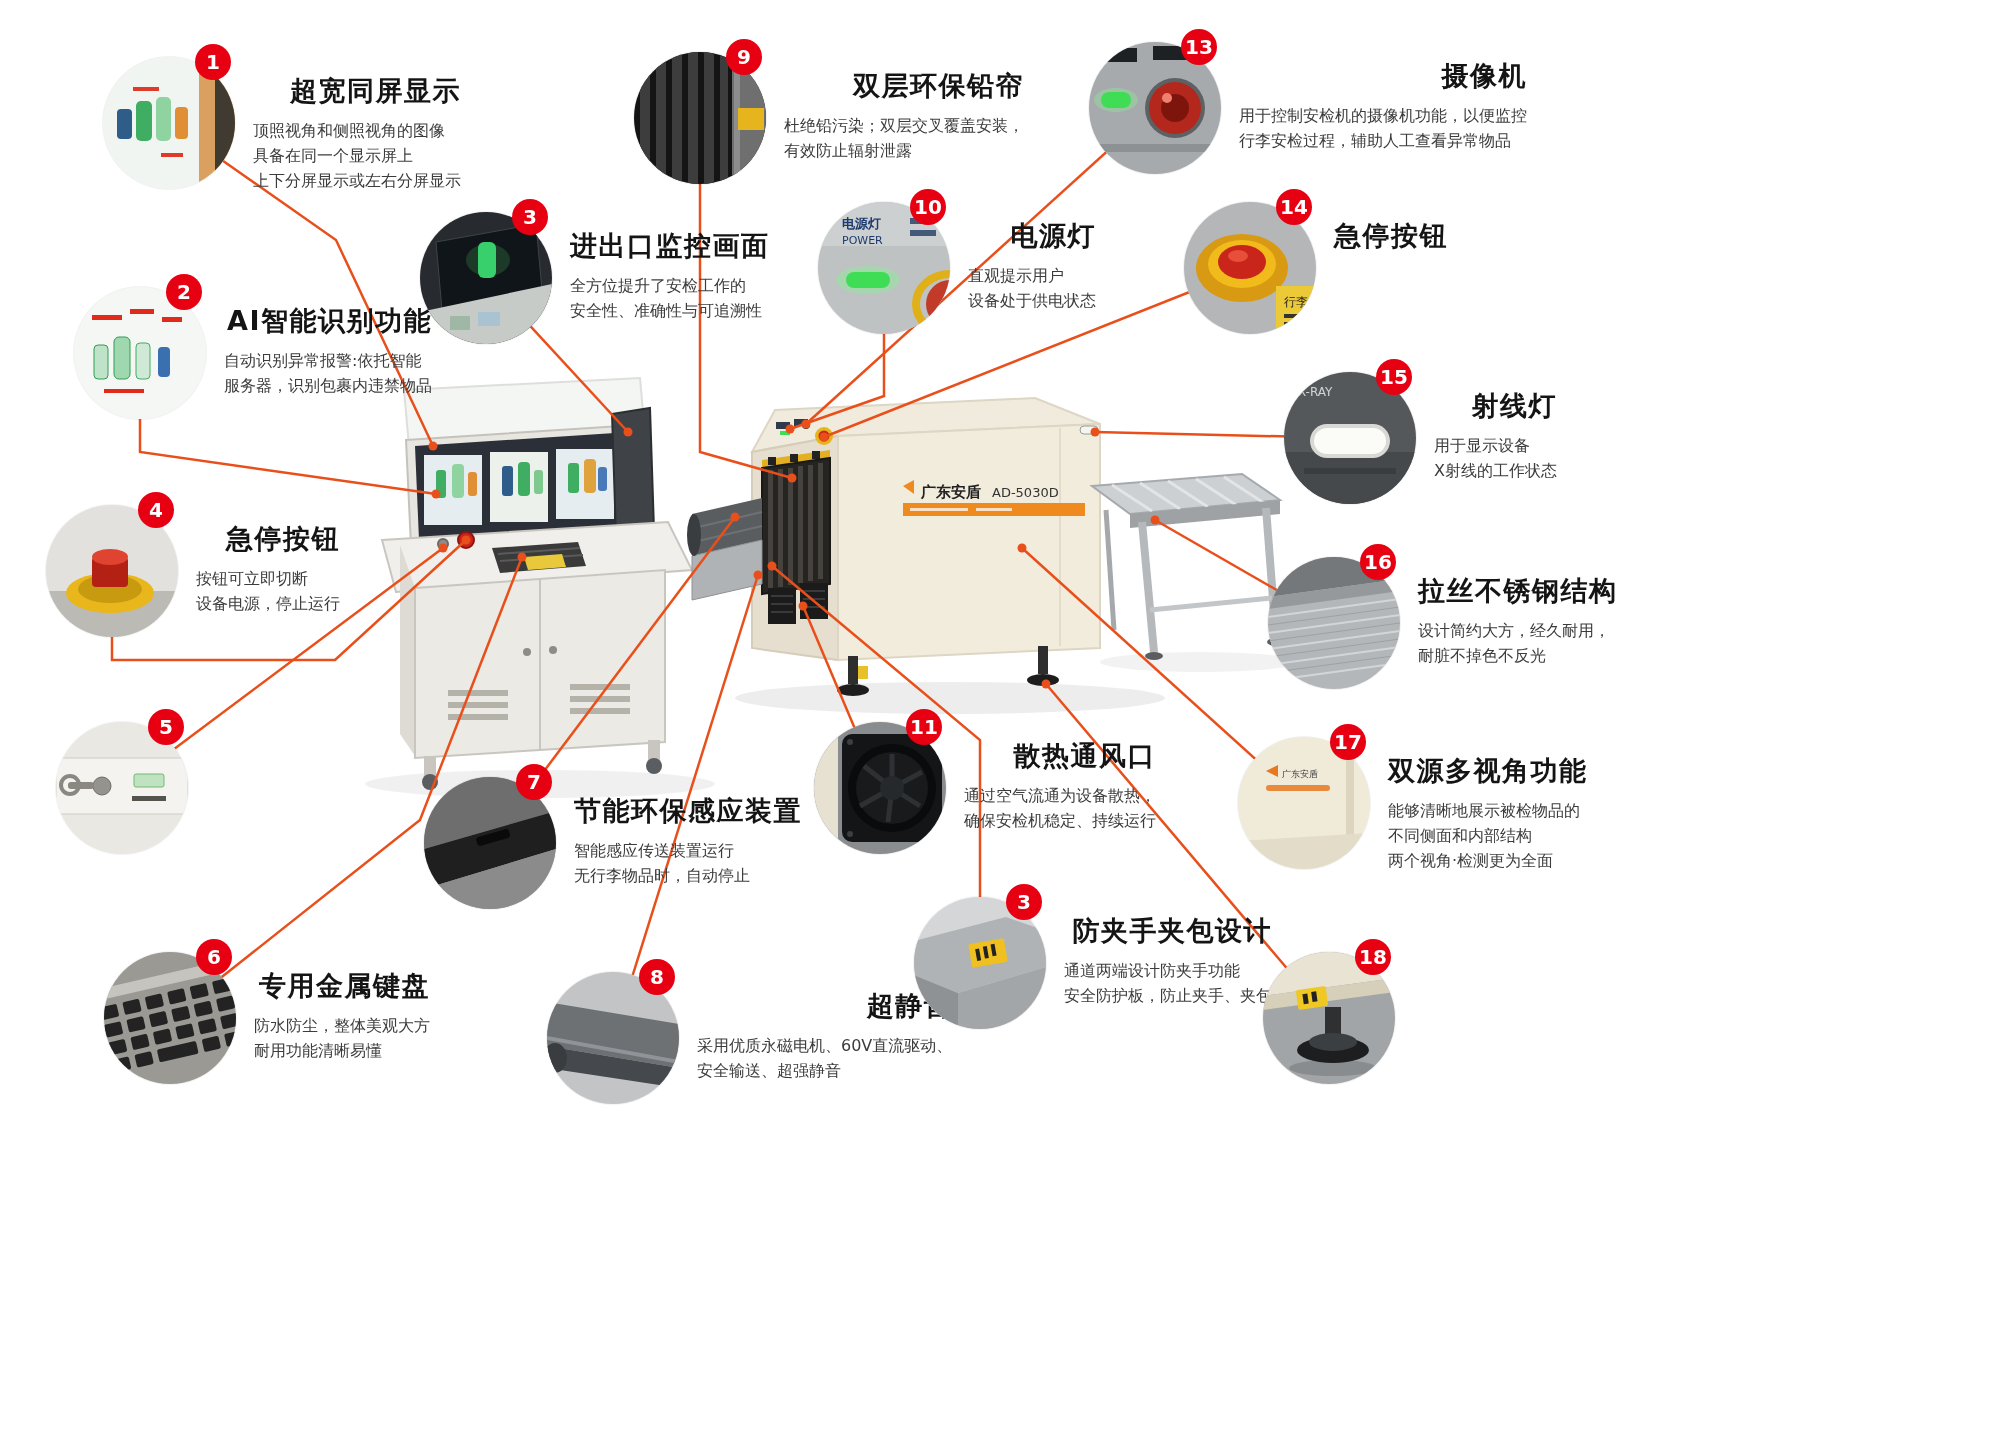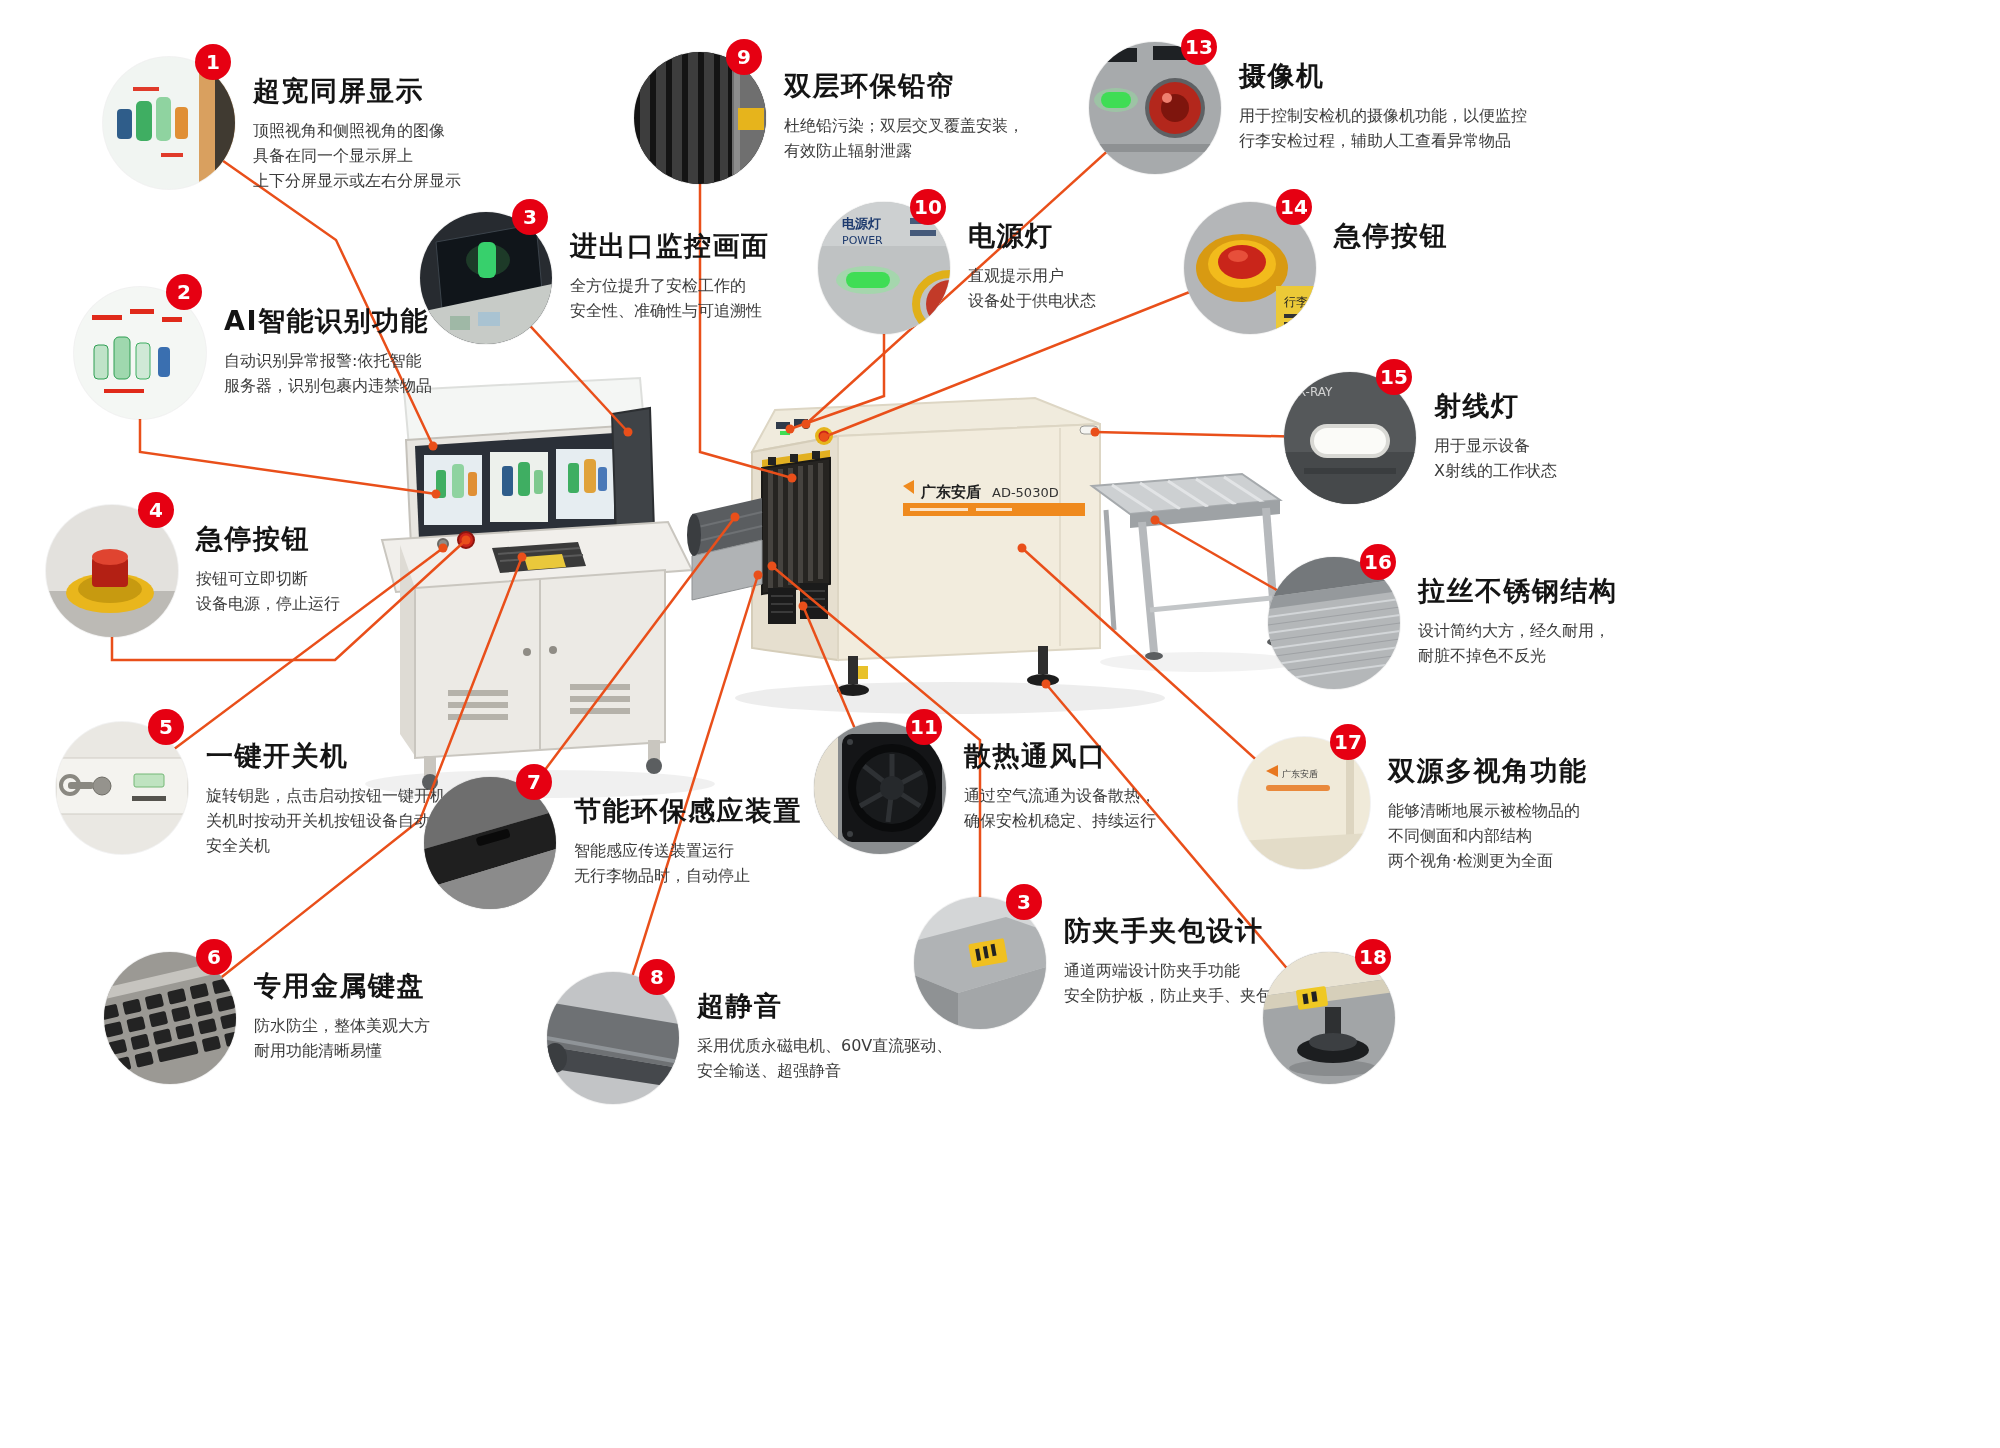--- a/index.html
+++ b/index.html
@@ -49,20 +49,21 @@
     justify-content:center;
   }
   .text { margin-left:18px; padding-top:16px; }
   .title {
     font-size:27px;
     font-weight:bold;
     color:#141414;
     letter-spacing:1.5px;
     margin-bottom:10px;
     white-space:nowrap;
+    text-align:right;
   }
   .desc {
     font-size:16px;
     color:#3c3c3c;
     line-height:1.55;
     white-space:pre-line;
   }
 </style>
 </head>
 <body>
@@ -381,26 +382,20 @@
             <rect y="36" width="132" height="56" fill="#f4f3ef" stroke="#cfccc5"></rect>
             <circle cx="46" cy="64" r="9" fill="#95938d" stroke="#6e6c66"></circle>
             <rect x="12" y="60" width="26" height="7" rx="3" fill="#8a8881"></rect>
             <circle cx="14" cy="63" r="9" fill="none" stroke="#8a8881" stroke-width="4"></circle>
             <rect x="78" y="52" width="30" height="13" rx="2" fill="#bfe3c0" stroke="#74b877"></rect>
             <rect x="76" y="74" width="34" height="5" fill="#55534e"></rect>
           </svg>
       </div>
       <div class="badge">5</div>
     </div>
-    <div class="text">
-      <div class="title">一键开关机</div>
-      <div class="desc">旋转钥匙，点击启动按钮一键开机
-关机时按动开关机按钮设备自动
-安全关机</div>
-    </div>
   </div>
 
   <div class="callout" style="left:104px;top:952px;">
     <div class="photo-wrap">
       <div class="photo">
         <svg viewBox="0 0 132 132">
             <rect width="132" height="132" fill="#9b9994"></rect>
             <g transform="rotate(-13 66 66)">
               <rect x="-12" y="22" width="160" height="11" fill="#c6c4bf"></rect>
               <g fill="#232323">

